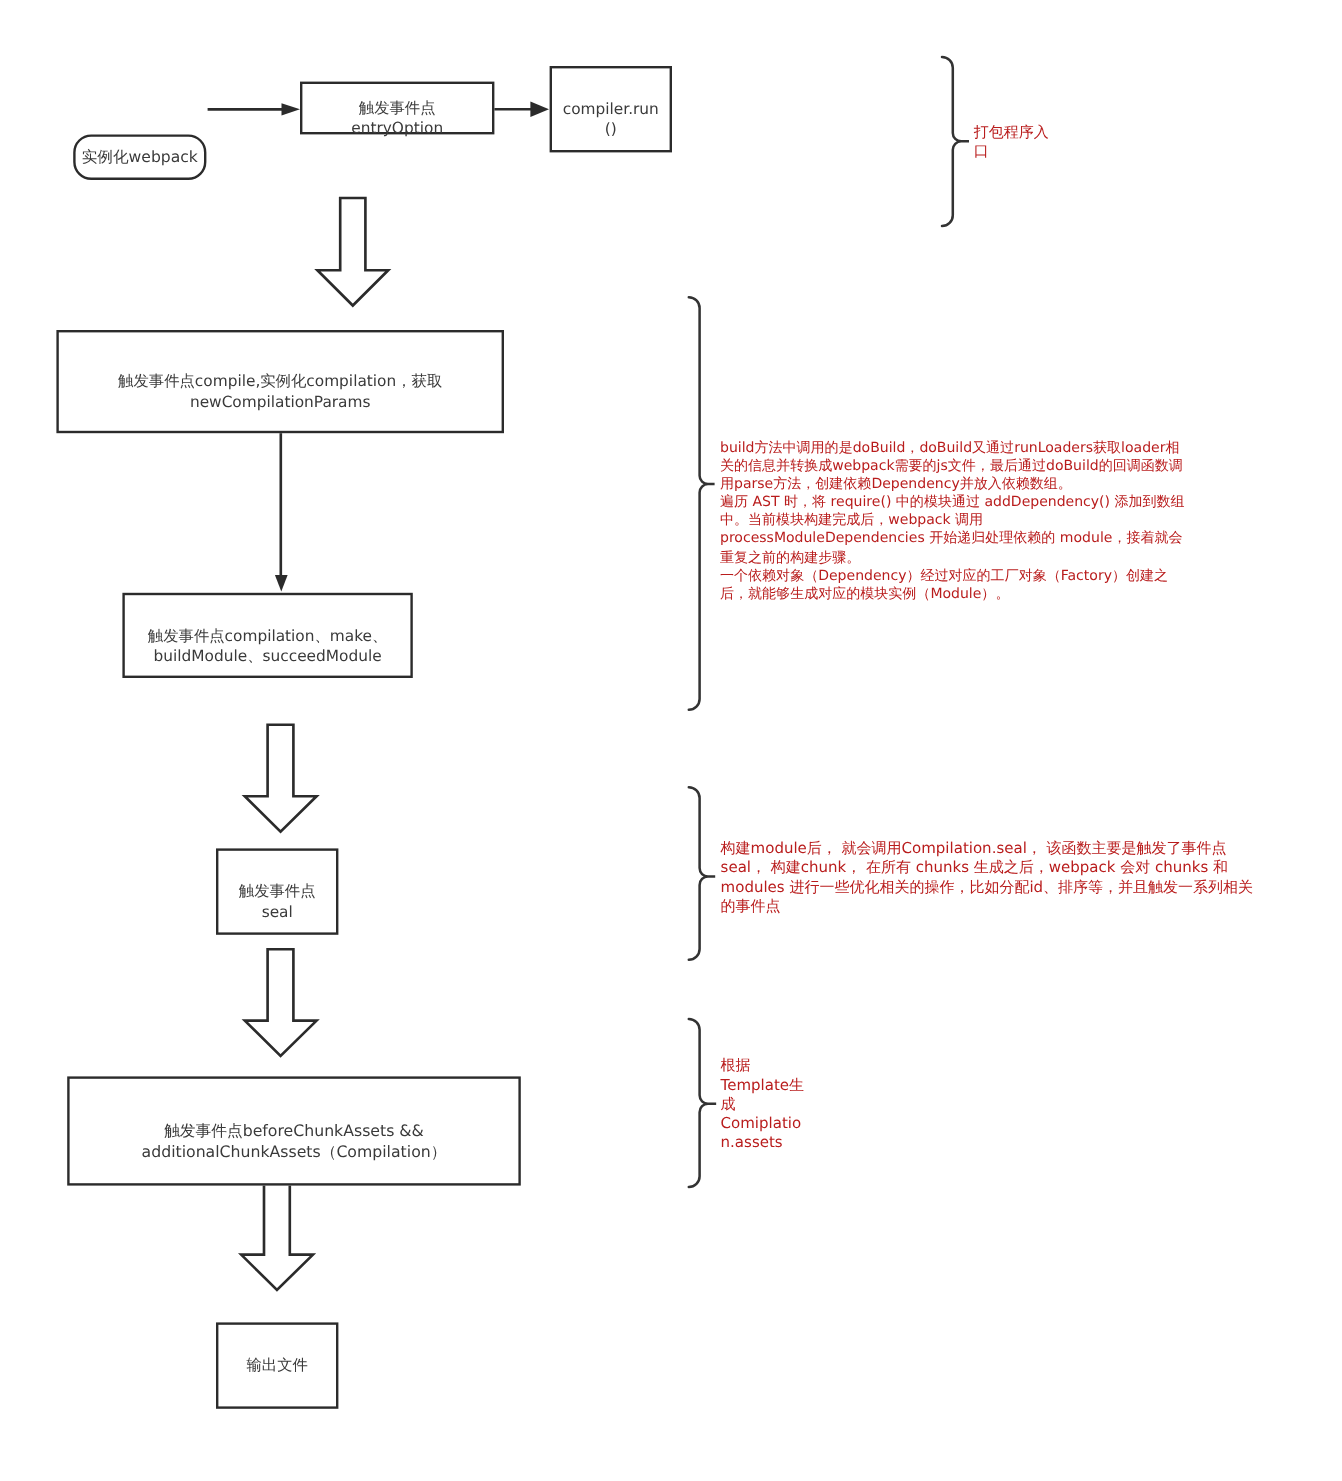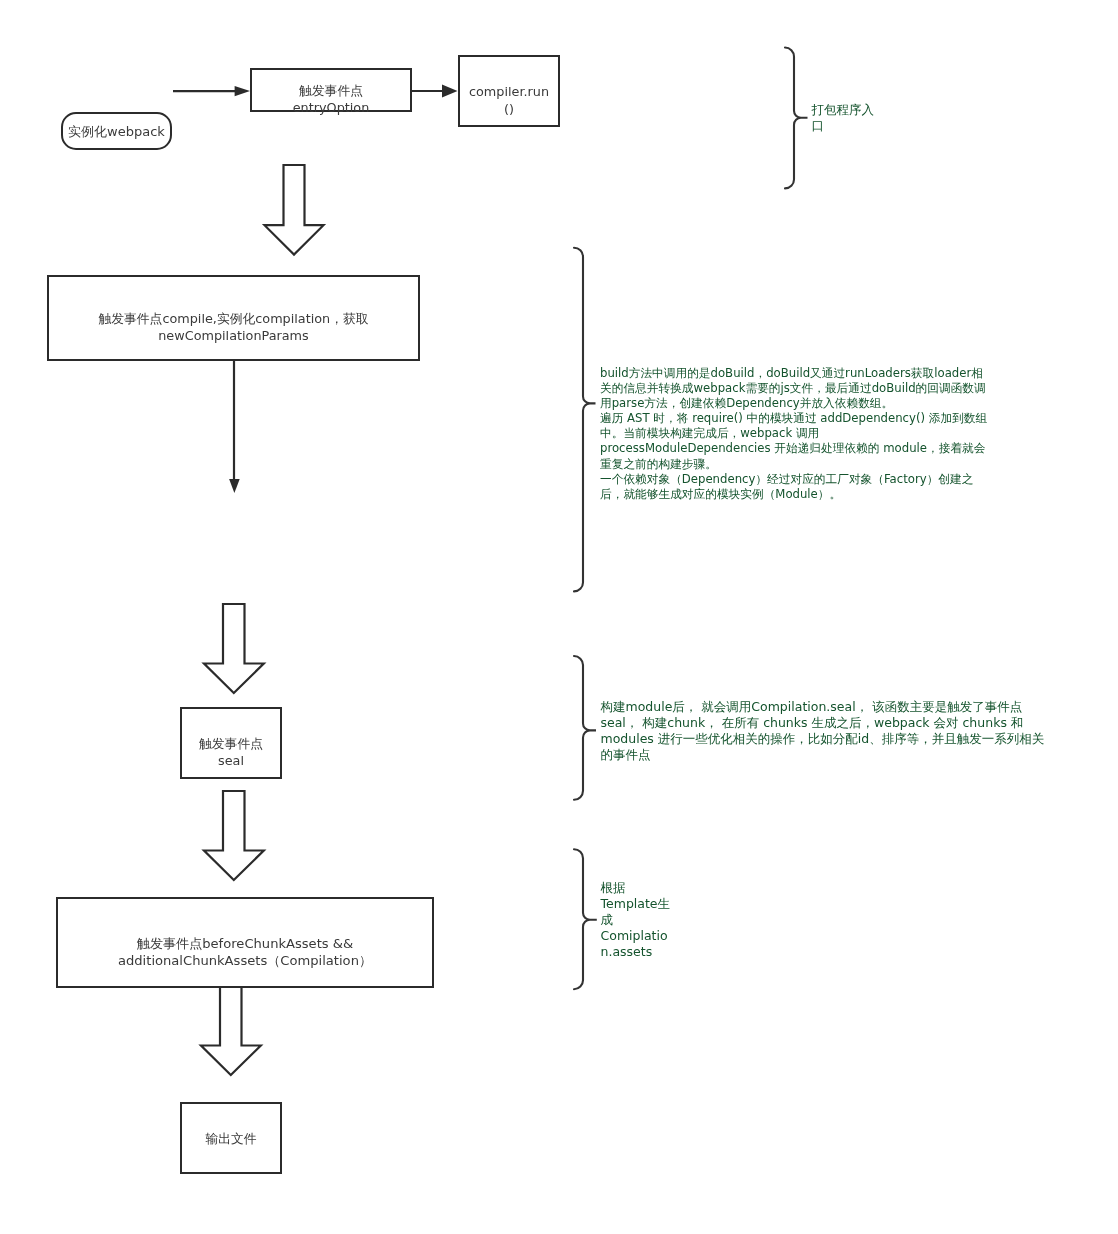--- a/index.html
+++ b/index.html
@@ -14,21 +14,21 @@
         align-items:center;justify-content:center;text-align:center;
         color:#3a3a3a;font-size:12.8px;line-height:16.6px;padding-top:20px;}
   .node.pill{border-radius:15px;padding-top:0px;}
   .node.single{padding-top:2px;}
   .node.fs-sm{font-size:13px;margin-top:40px;}
   .node.fs-lg{font-size:13.1px;}
   .node .ln{display:block;white-space:nowrap;}
 
   svg.ov{position:absolute;left:0;top:0;width:1118px;height:1234px;}
 
-  .note{position:absolute;color:#14532d;font-size:12.5px;line-height:16.1px;
+  .note{position:absolute;color:#b91c1c;font-size:12.5px;line-height:16.1px;
         white-space:pre-wrap;overflow-wrap:break-word;}
   .note.dense{font-size:11.7px;line-height:15.1px;}
 </style>
 </head>
 <body>
 
 <div class="stage">
 
   <svg class="ov" viewBox="0 0 1118 1234" xmlns="http://www.w3.org/2000/svg">
 
@@ -76,20 +76,24 @@
   <div class="node" style="left:458px;top:55px;width:102px;height:72px;">
     <span class="ln">compiler.run</span>
     <span class="ln">()</span>
   </div>
 
   <div class="node" style="left:47px;top:275px;width:373px;height:86px;">
     <span class="ln">触发事件点compile,实例化compilation，获取</span>
     <span class="ln">newCompilationParams</span>
   </div>
 
+  <div class="node" style="left:102px;top:494px;width:242px;height:71px;">
+    <span class="ln">触发事件点compilation、make、</span>
+    <span class="ln">buildModule、succeedModule</span>
+  </div>
 
   <div class="node" style="left:180px;top:707px;width:102px;height:72px;">
     <span class="ln">触发事件点</span>
     <span class="ln">seal</span>
   </div>
 
   <div class="node fs-lg" style="left:56px;top:897px;width:378px;height:91px;">
     <span class="ln">触发事件点beforeChunkAssets &amp;&amp;</span>
     <span class="ln">additionalChunkAssets（Compilation）</span>
   </div>

